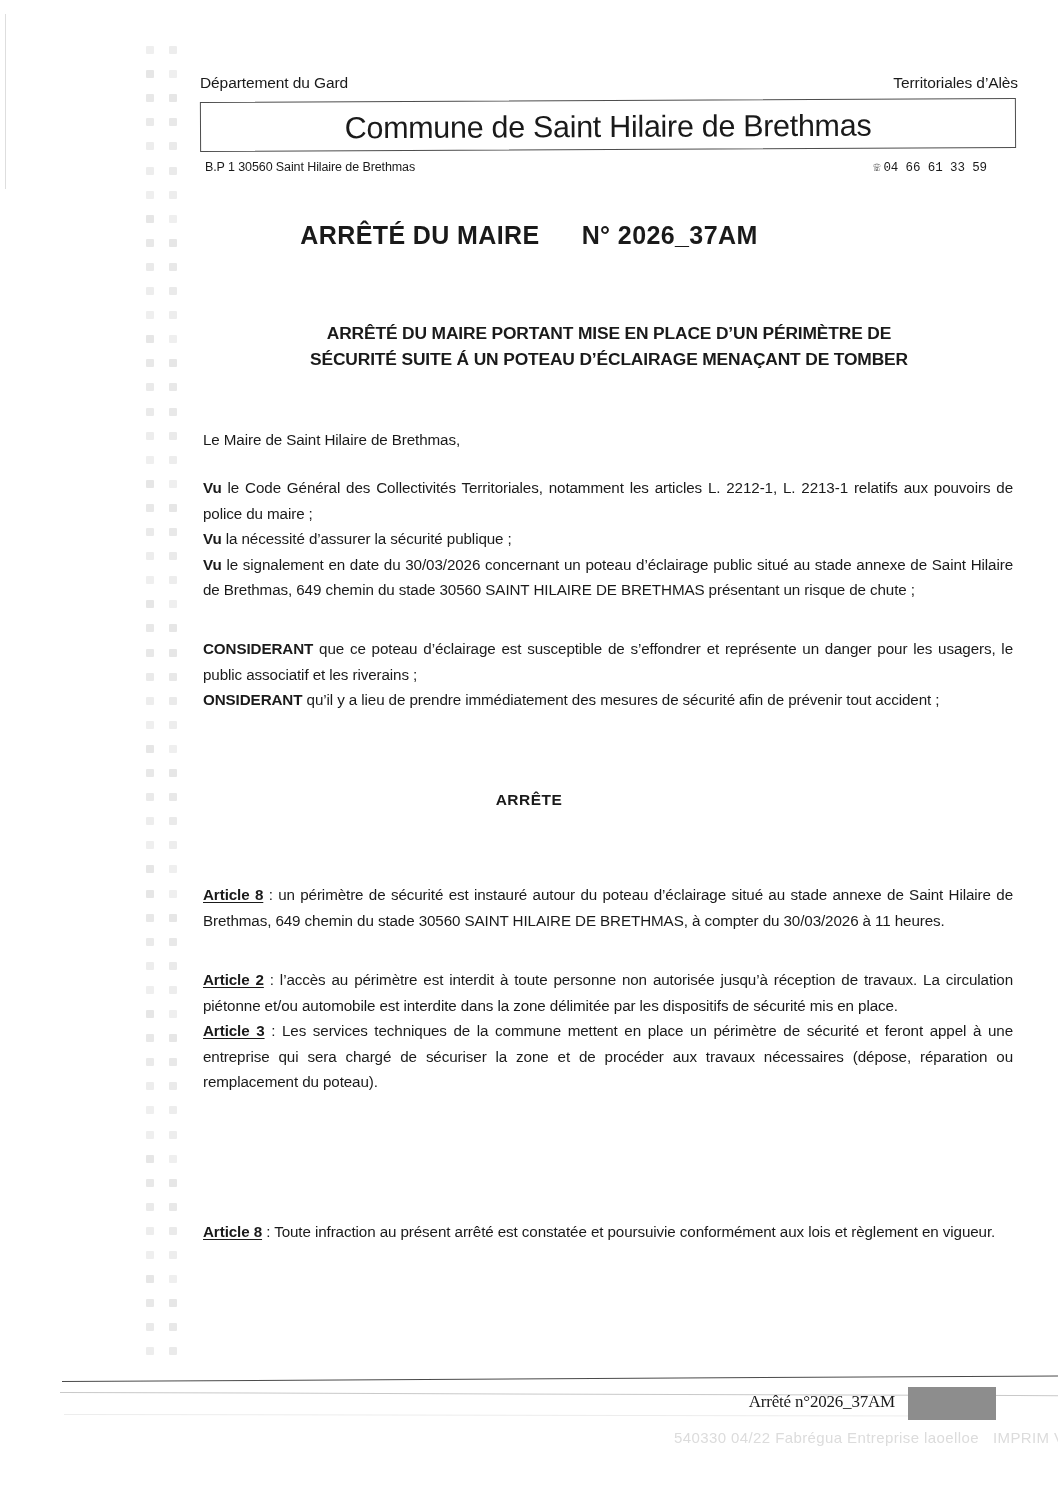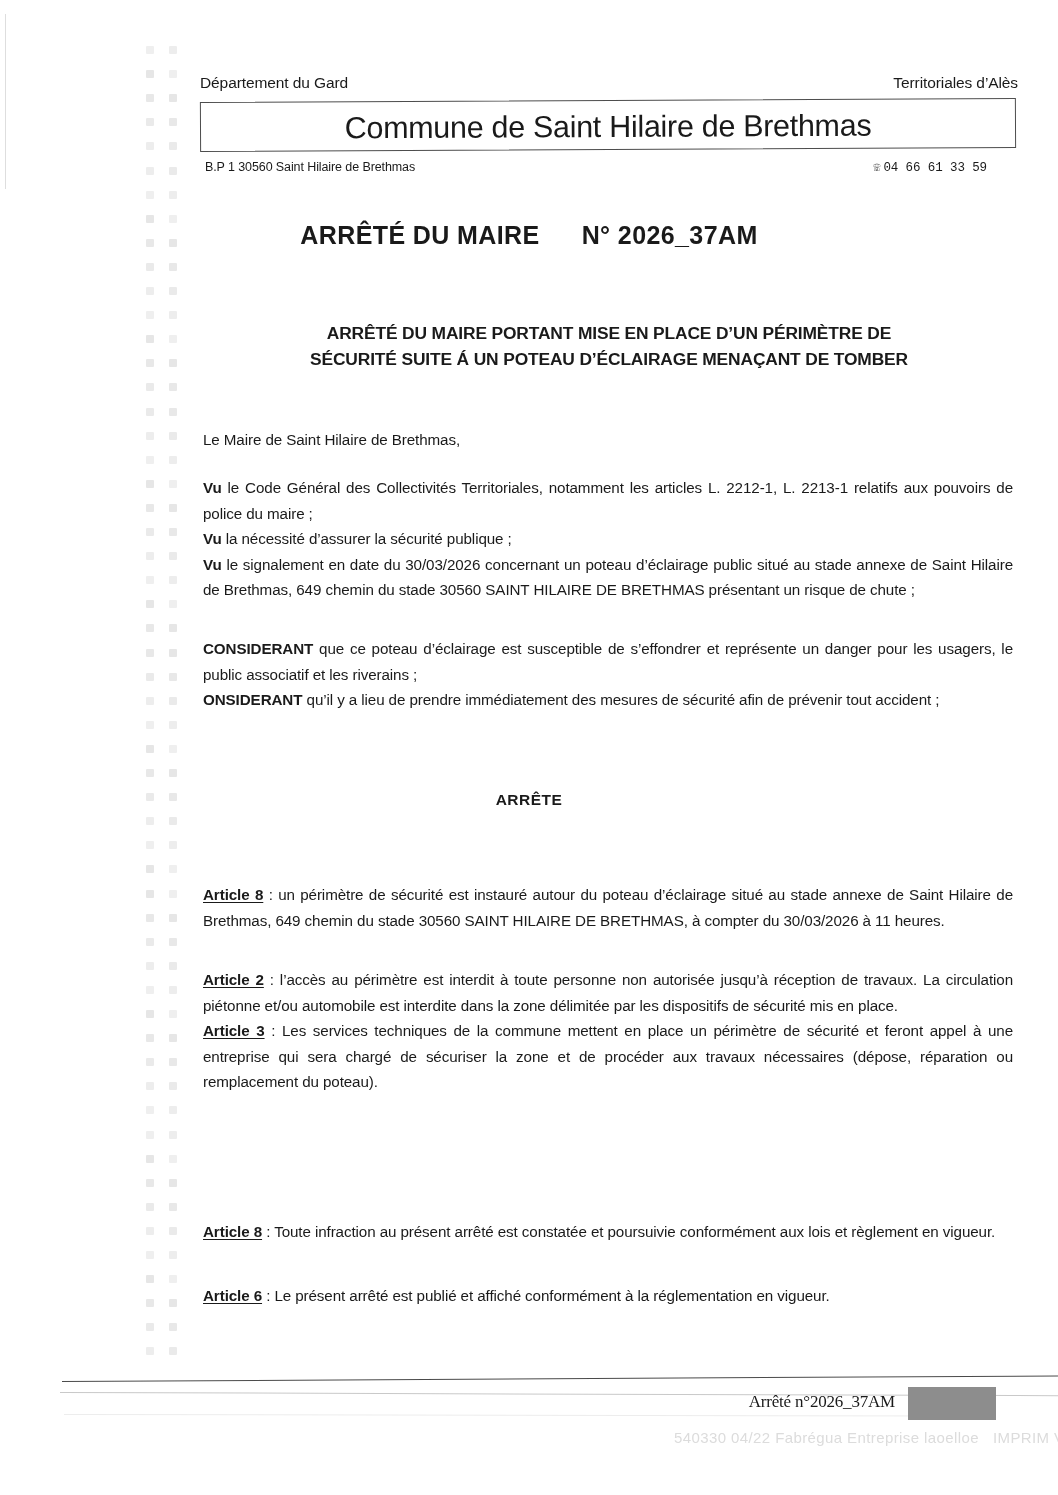--- a/index.html
+++ b/index.html
@@ -402,21 +402,20 @@
       <p class="tight"><span class="kw">CONSIDERANT</span><span> que ce poteau d’éclairage est susceptible de s’effondrer et représente un danger pour les usagers, le public associatif et les riverains ;</span></p>
       <p class="tight"><span class="kw">ONSIDERANT</span><span> qu’il y a lieu de prendre immédiatement des mesures de sécurité afin de prévenir tout accident ;</span></p>
     </div>
 
   <div class="arrete-word">ARRÊTE</div>
 
   <div class="article art-1"><span class="art-label">Article 8</span><span> : </span><span>un périmètre de sécurité est instauré autour du poteau d’éclairage situé au stade annexe de Saint Hilaire de Brethmas, 649 chemin du stade 30560 SAINT HILAIRE DE BRETHMAS, à compter du 30/03/2026 à 11 heures.</span></div>
   <div class="article art-2"><span class="art-label">Article 2</span><span> : </span><span>l’accès au périmètre est interdit à toute personne non autorisée jusqu’à réception de travaux. La circulation piétonne et/ou automobile est interdite dans la zone délimitée par les dispositifs de sécurité mis en place.</span></div>
   <div class="article art-3"><span class="art-label">Article 3</span><span> : </span><span>Les services techniques de la commune mettent en place un périmètre de sécurité et feront appel à une entreprise qui sera chargé de sécuriser la zone et de procéder aux travaux nécessaires (dépose, réparation ou remplacement du poteau).</span></div>
   <div class="article art-5"><span class="art-label">Article 8</span><span> : </span><span>Toute infraction au présent arrêté est constatée et poursuivie conformément aux lois et règlement en vigueur.</span></div>
-  <div class="article art-6"><span class="art-label">Article 6</span><span> : </span><span>Le présent arrêté est publié et affiché conformément à la réglementation en vigueur.</span></div>
 
   <div class="scan-line-a"></div>
   <div class="scan-line-b"></div>
   <div class="scan-line-c"></div>
 
   <div class="footer-ref">Arrêté n°2026_37AM</div>
   <div class="footer-gray-block"></div>
   <div class="footer-faint">
     <span>540330  04/22  Fabrégua  Entreprise laoelloe</span><span class="leaf">IMPRIM VERT</span>
   </div>

